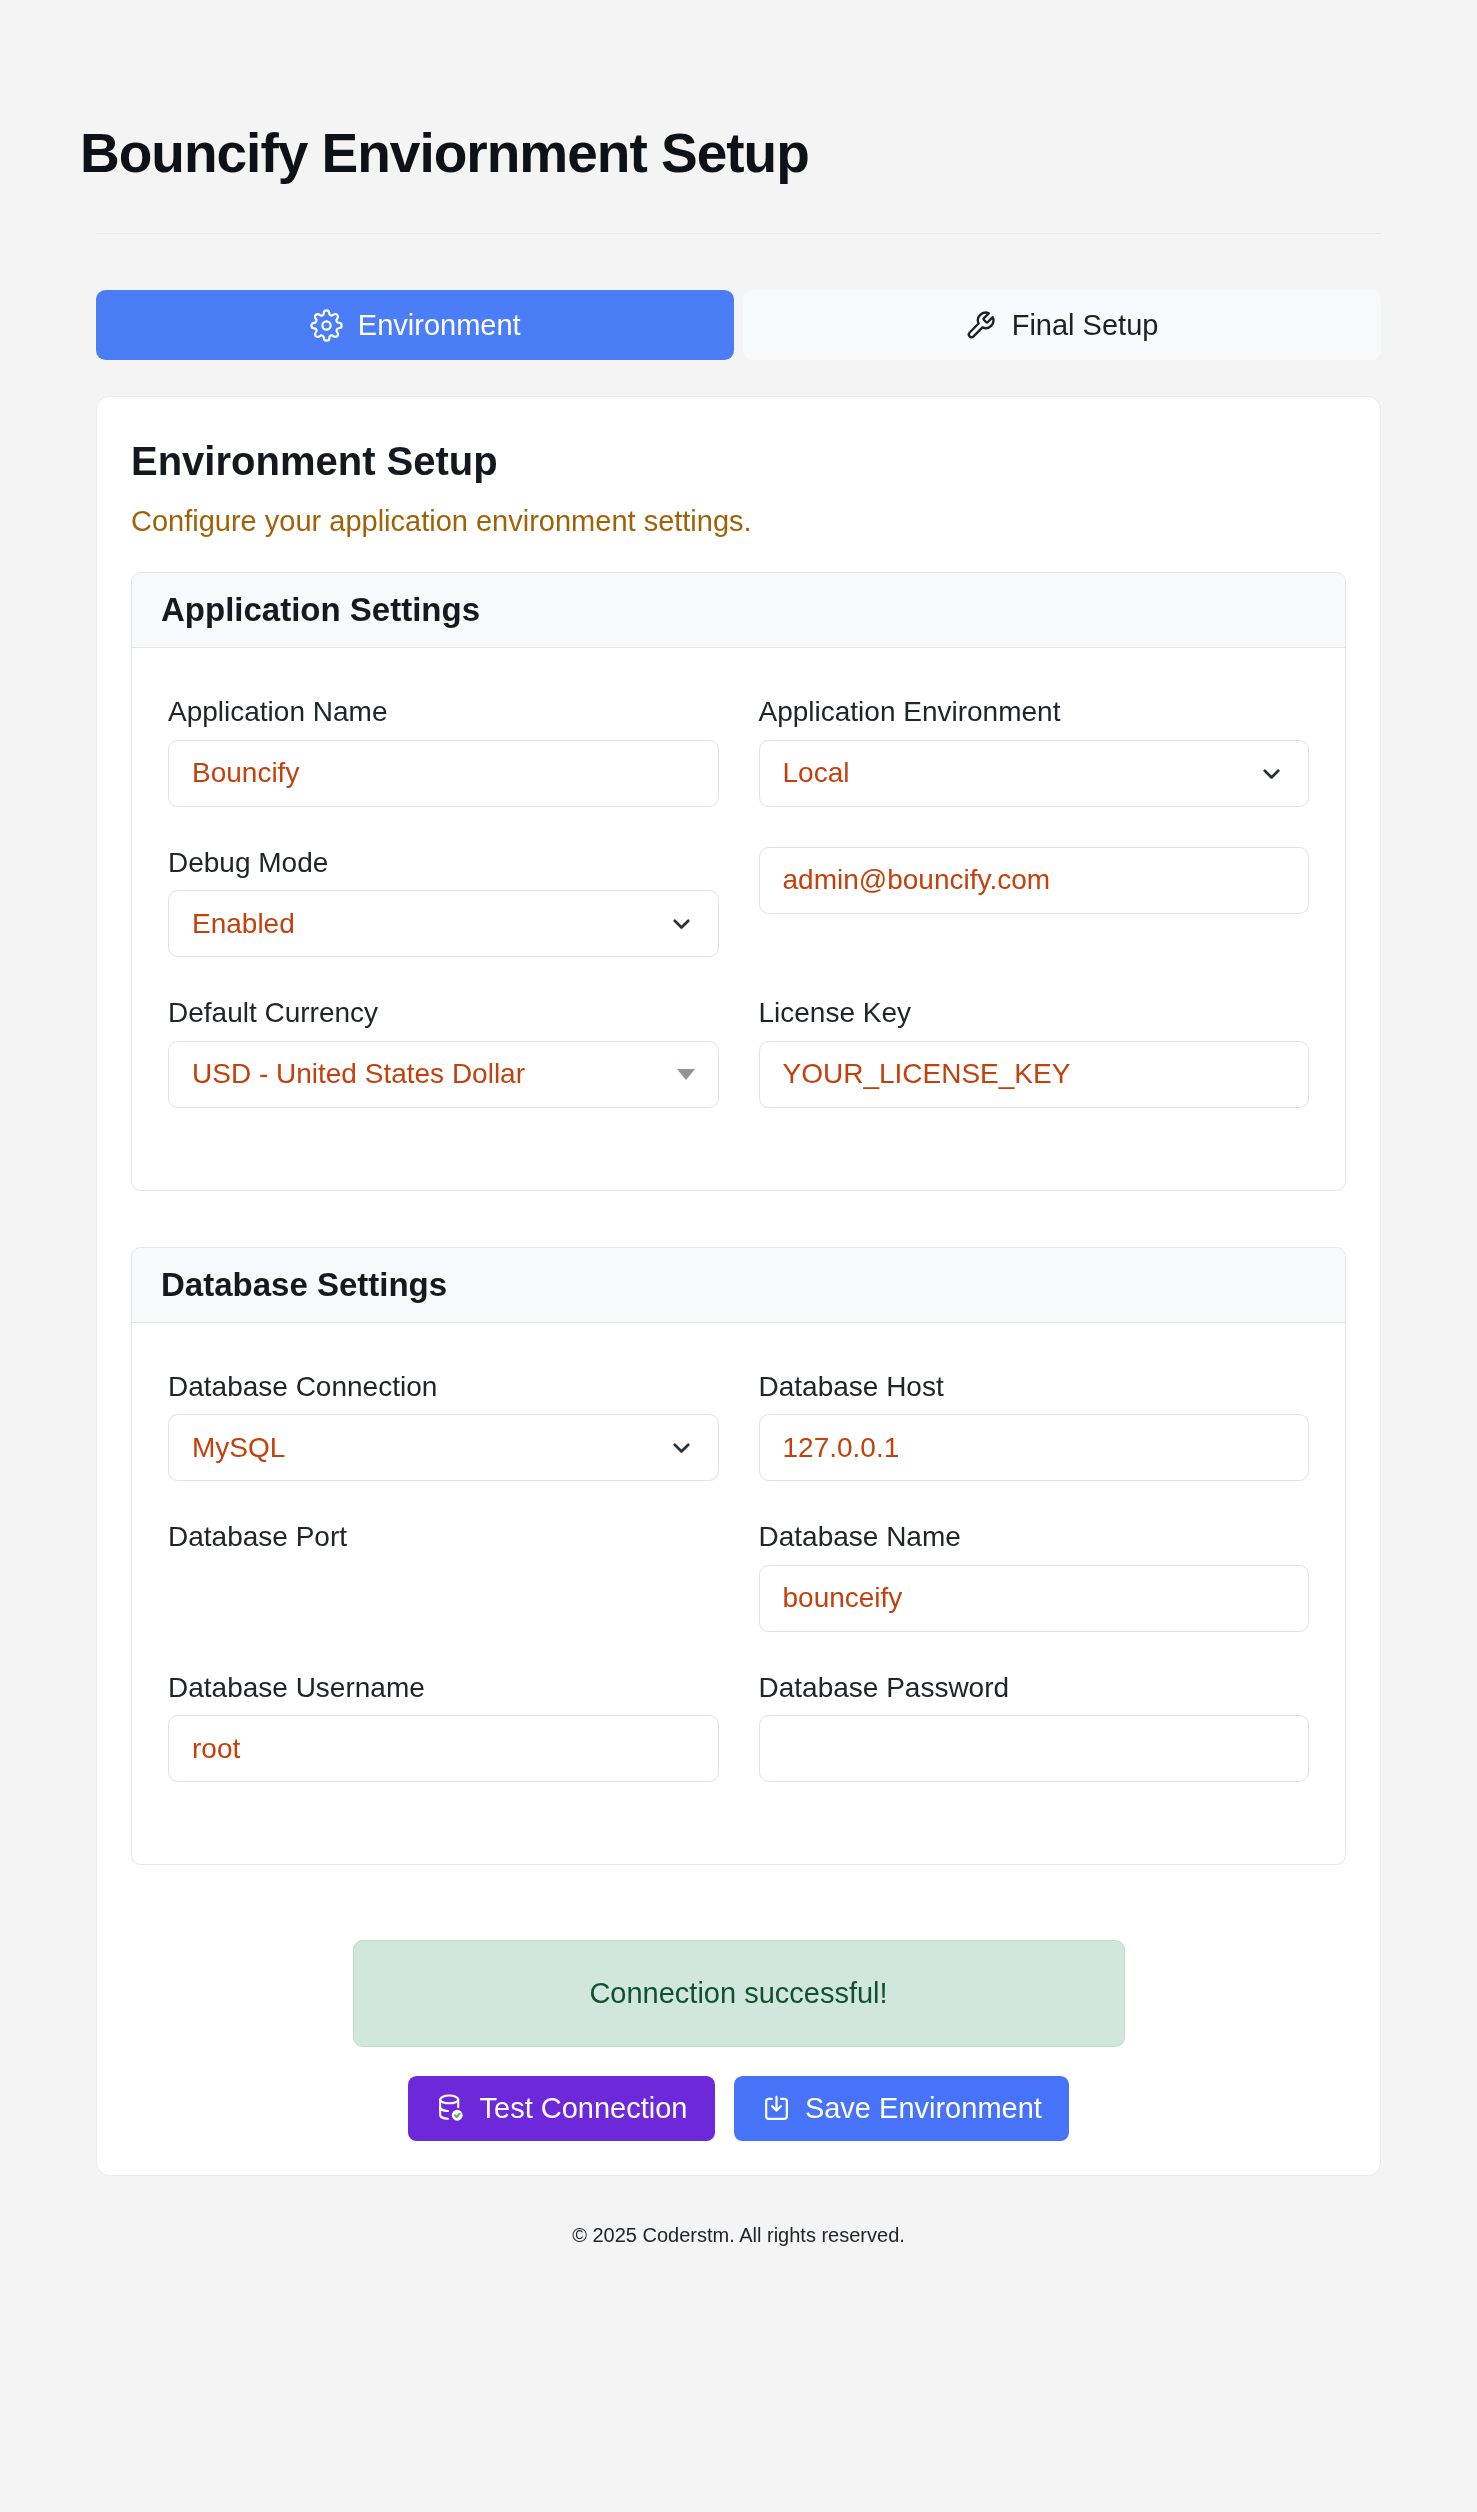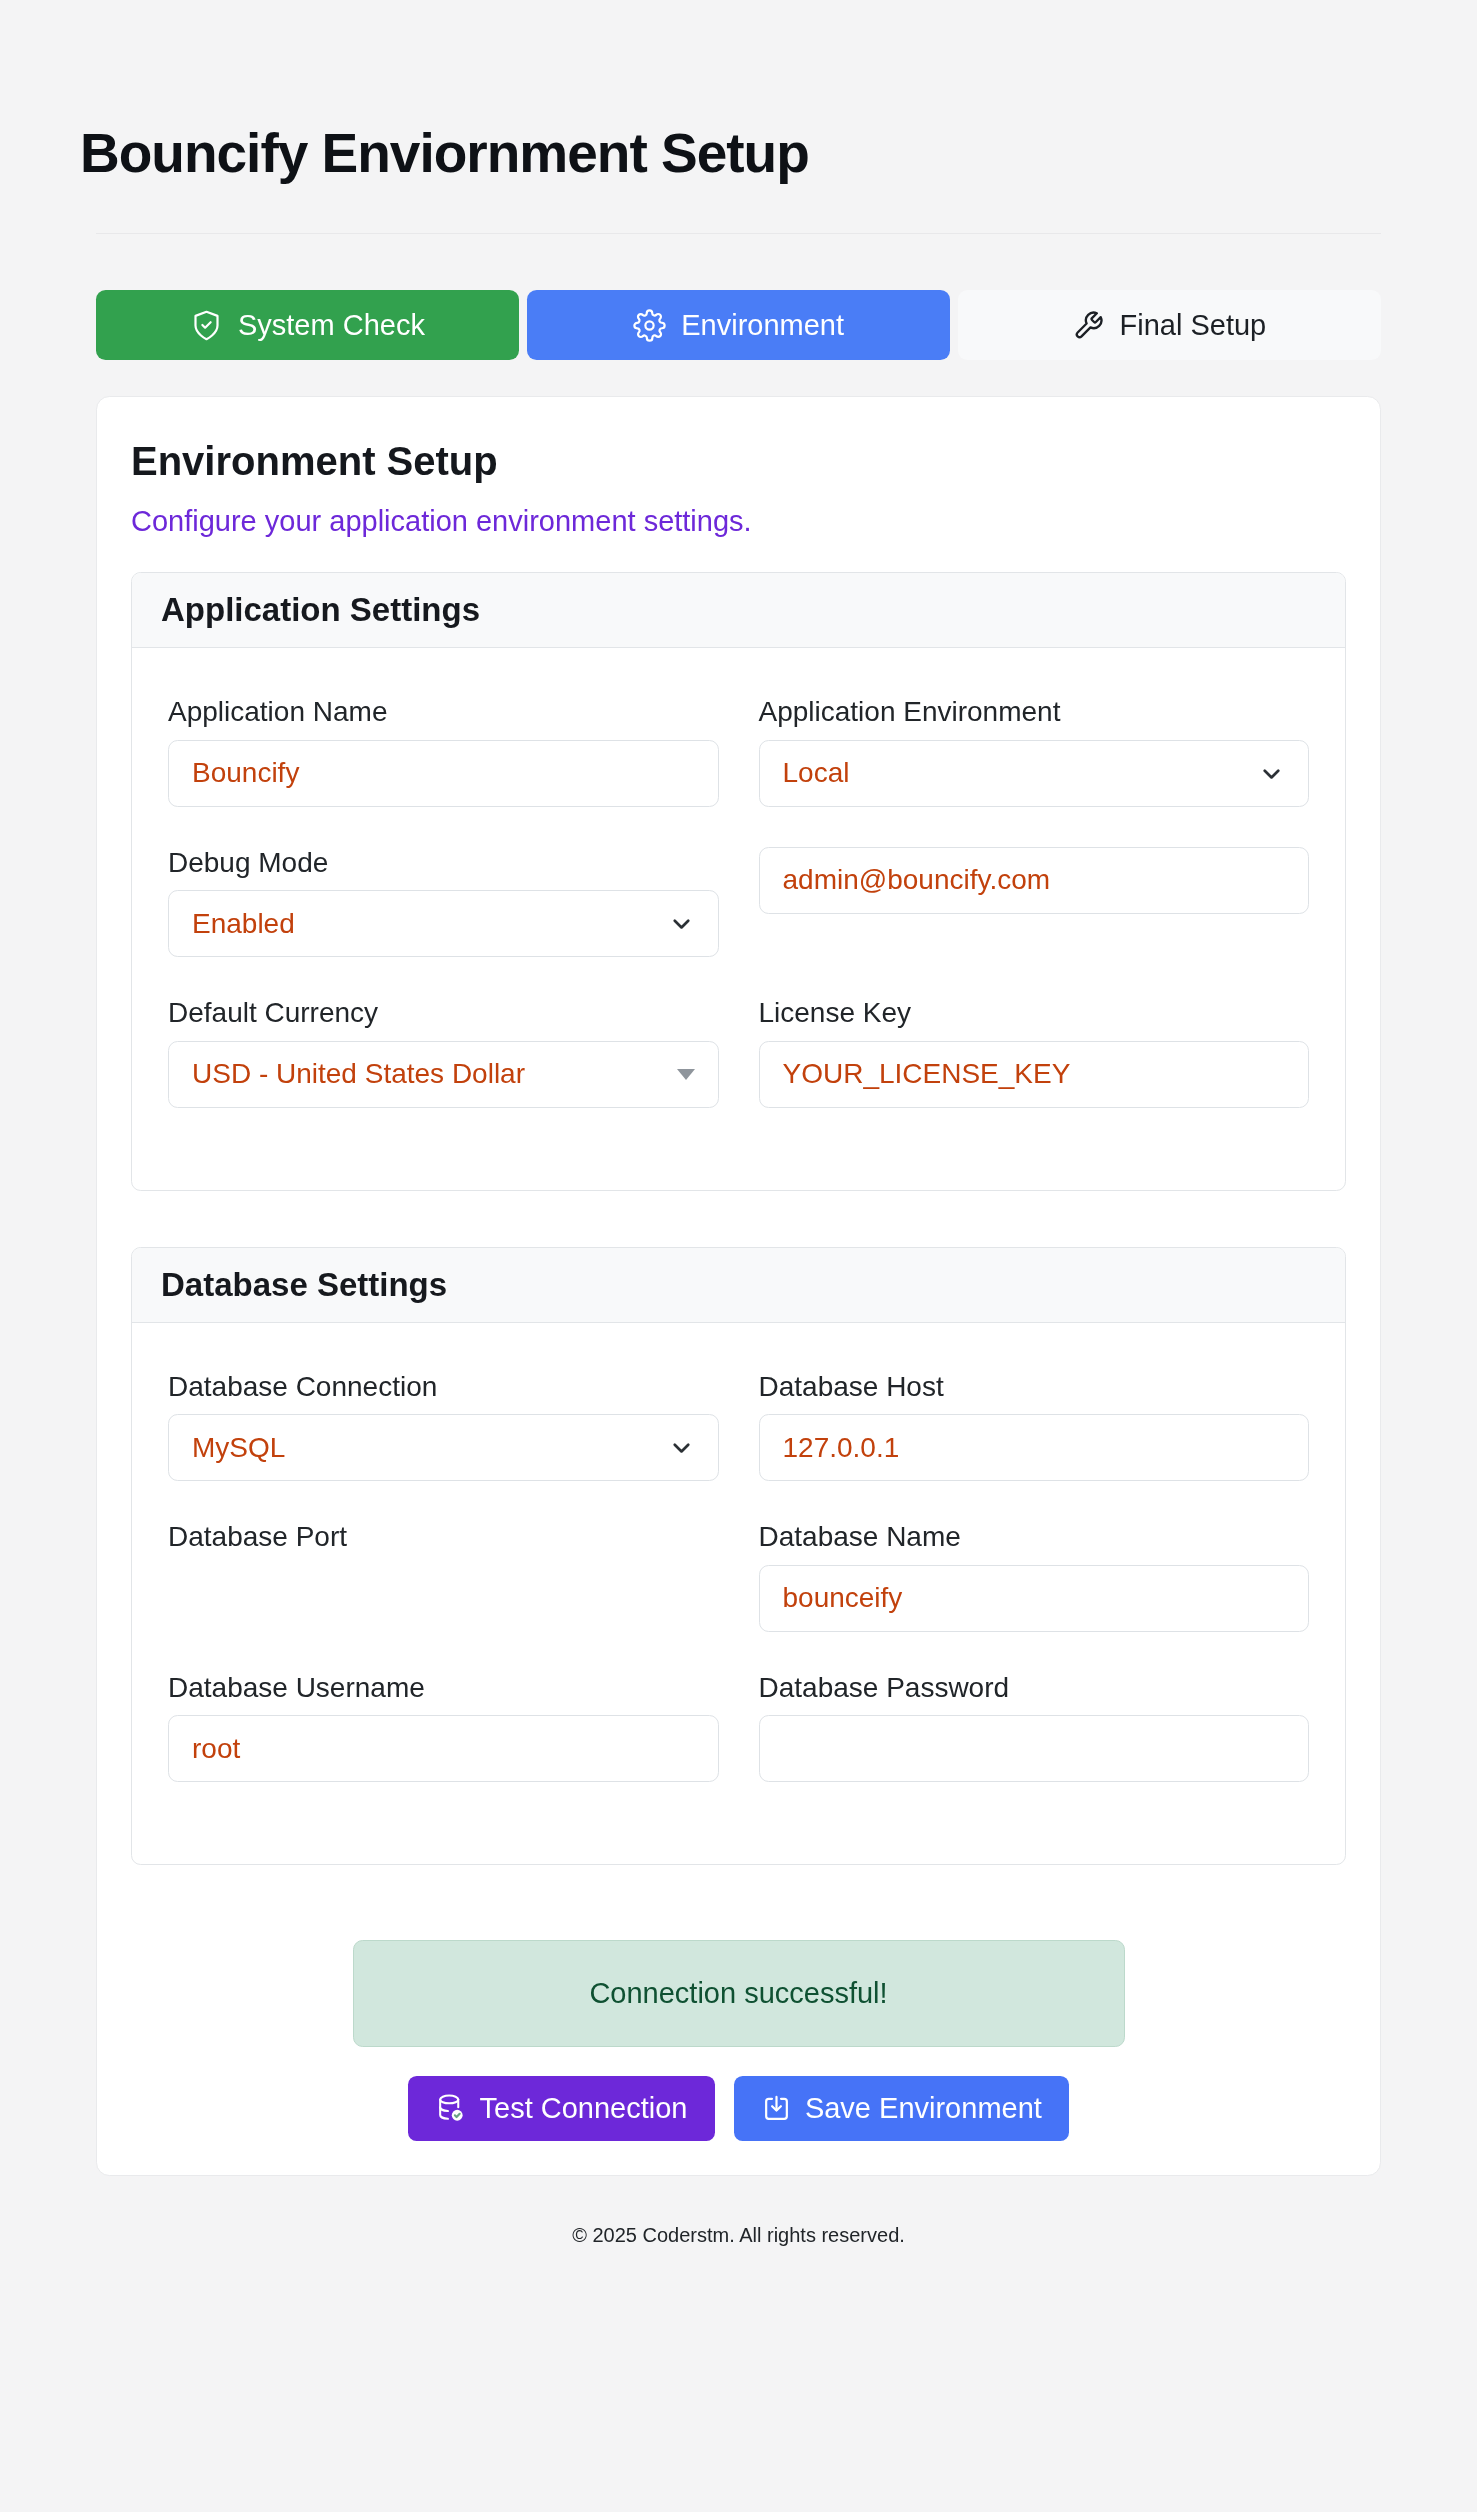--- a/index.html
+++ b/index.html
@@ -62,21 +62,21 @@
   }
   .card-heading {
     margin: 0 0 21px;
     font-size: 40px;
     font-weight: 600;
     color: #15181d;
   }
   .card-desc {
     margin: 0 0 34px;
     font-size: 29px;
-    color: #6d28d9;
+    color: #a16207;
   }
 
   
   .section {
     border: 1.9px solid #e2e5e8;
     border-radius: 9.6px;
     margin-bottom: 56px;
     background: #ffffff;
     overflow: hidden;
   }
@@ -184,29 +184,20 @@
 
 <div class="page">
 
   <div class="header">
     <h1 class="page-title">Bouncify Enviornment Setup</h1>
   </div>
 
   <hr class="divider">
 
   <div class="tabs">
-    <button class="tab tab-green">
-      <span>
-        <svg width="33" height="33" viewBox="0 0 24 24" fill="none" stroke="#ffffff" stroke-width="1.6" stroke-linecap="round" stroke-linejoin="round">
-          <path d="M12 22s8-4 8-10V5l-8-3-8 3v7c0 6 8 10 8 10z"></path>
-          <path d="M9 11.6l2 2 4-4"></path>
-        </svg>
-      </span>
-      <span>System Check</span>
-    </button>
     <button class="tab tab-blue">
       <span>
         <svg width="33" height="33" viewBox="0 0 24 24" fill="none" stroke="#ffffff" stroke-width="1.6" stroke-linecap="round" stroke-linejoin="round">
           <circle cx="12" cy="12" r="3"></circle>
           <path d="M19.4 15a1.65 1.65 0 0 0 .33 1.82l.06.06a2 2 0 0 1 0 2.83 2 2 0 0 1-2.83 0l-.06-.06a1.65 1.65 0 0 0-1.82-.33 1.65 1.65 0 0 0-1 1.51V21a2 2 0 0 1-2 2 2 2 0 0 1-2-2v-.09A1.65 1.65 0 0 0 9 19.4a1.65 1.65 0 0 0-1.82.33l-.06.06a2 2 0 0 1-2.83 0 2 2 0 0 1 0-2.83l.06-.06a1.65 1.65 0 0 0 .33-1.82 1.65 1.65 0 0 0-1.51-1H3a2 2 0 0 1-2-2 2 2 0 0 1 2-2h.09A1.65 1.65 0 0 0 4.6 9a1.65 1.65 0 0 0-.33-1.82l-.06-.06a2 2 0 0 1 0-2.83 2 2 0 0 1 2.83 0l.06.06a1.65 1.65 0 0 0 1.82.33H9a1.65 1.65 0 0 0 1-1.51V3a2 2 0 0 1 2-2 2 2 0 0 1 2 2v.09a1.65 1.65 0 0 0 1 1.51 1.65 1.65 0 0 0 1.82-.33l.06-.06a2 2 0 0 1 2.83 0 2 2 0 0 1 0 2.83l-.06.06a1.65 1.65 0 0 0-.33 1.82V9a1.65 1.65 0 0 0 1.51 1H21a2 2 0 0 1 2 2 2 2 0 0 1-2 2h-.09a1.65 1.65 0 0 0-1.51 1z"></path>
         </svg>
       </span>
       <span>Environment</span>
     </button>
     <button class="tab tab-light">

